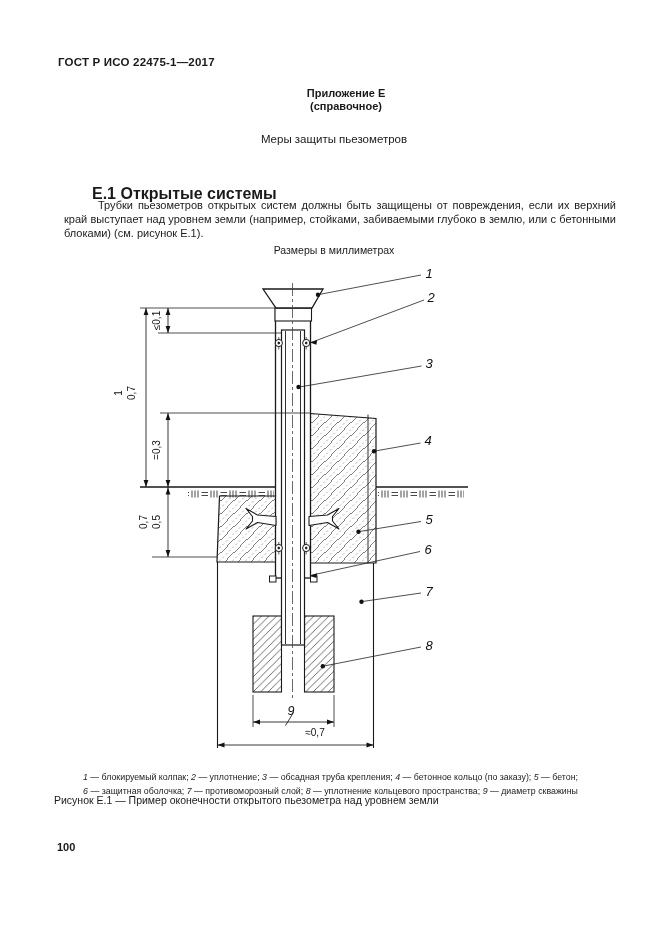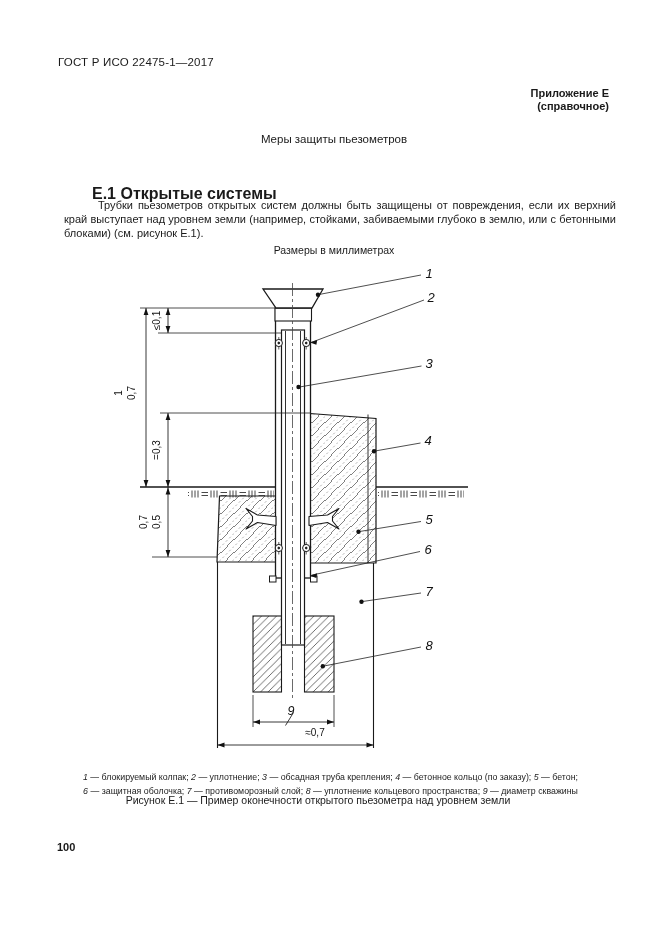--- a/index.html
+++ b/index.html
@@ -1,27 +1,27 @@
 <!DOCTYPE html>
 <html><head>
 <meta charset="utf-8">
 <style>
   html,body{margin:0;padding:0;background:#e8e8e8;}
   #page{position:relative;width:661px;height:935px;background:#ffffff;
         font-family:"Liberation Sans", sans-serif;color:#1a1a1a;overflow:hidden;}
   .abs{position:absolute;}
-  .doc-header{left:58px;top:56px;font-size:11.5px;font-weight:normal;letter-spacing:.2px;}
-  .appendix{left:57px;top:87px;width:552px;text-align:right;font-size:11px;font-weight:bold;line-height:13px;}
+  .doc-header{left:58px;top:56px;font-size:11.5px;font-weight:bold;letter-spacing:.2px;}
+  .appendix{left:70px;top:87px;width:552px;text-align:center;font-size:11px;font-weight:bold;line-height:13px;}
   .main-title{left:58px;top:133px;width:552px;text-align:center;font-size:11.5px;font-weight:normal;}
   .sec-head{left:92px;top:185px;font-size:16px;font-weight:bold;}
   .body-par{left:58px;top:199px;width:552px;font-size:11px;line-height:13.9px;text-align:justify;text-indent:34px;margin-left:6px;}
   .units{left:58px;top:244px;width:552px;text-align:center;font-size:10.5px;}
   .legend{left:40px;top:763px;width:581px;text-align:center;font-size:8.8px;line-height:13.5px;color:#222;margin-top:8px;}
   .legend i{font-style:italic;}
-  .caption{left:42px;top:794px;width:552px;text-align:center;font-size:10.5px;}
+  .caption{left:54px;top:794px;width:552px;text-align:left;font-size:10.5px;}
   .page-num{left:57px;top:841px;font-size:11px;font-weight:bold;}
   svg{position:absolute;left:0;top:0;}
   svg text{font-family:"Liberation Sans", sans-serif;fill:#111;}
   .dimtxt{font-size:10px;}
   .callout{font-size:13px;font-style:italic;}
 </style>
 </head>
 <body>
 
 <div id="page">

